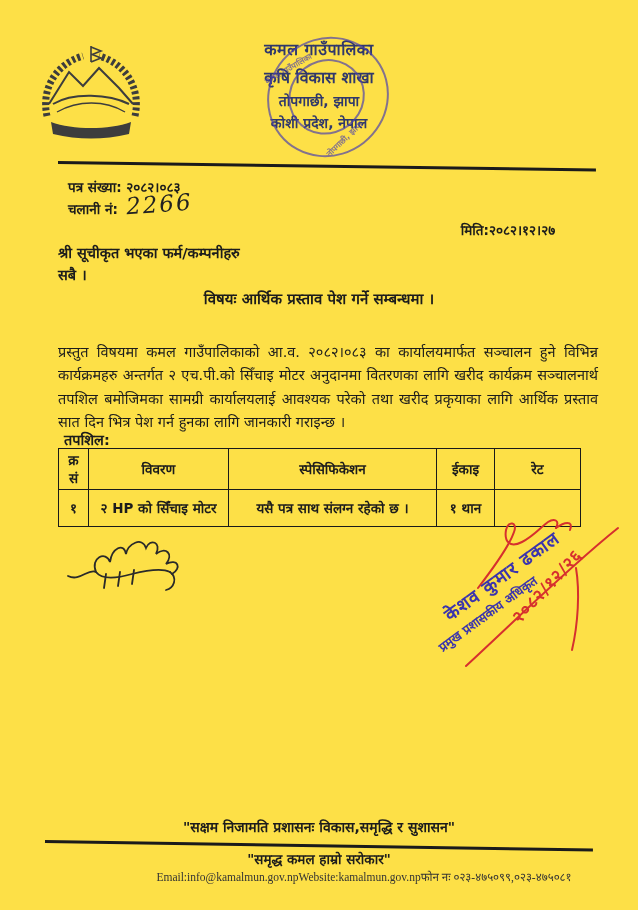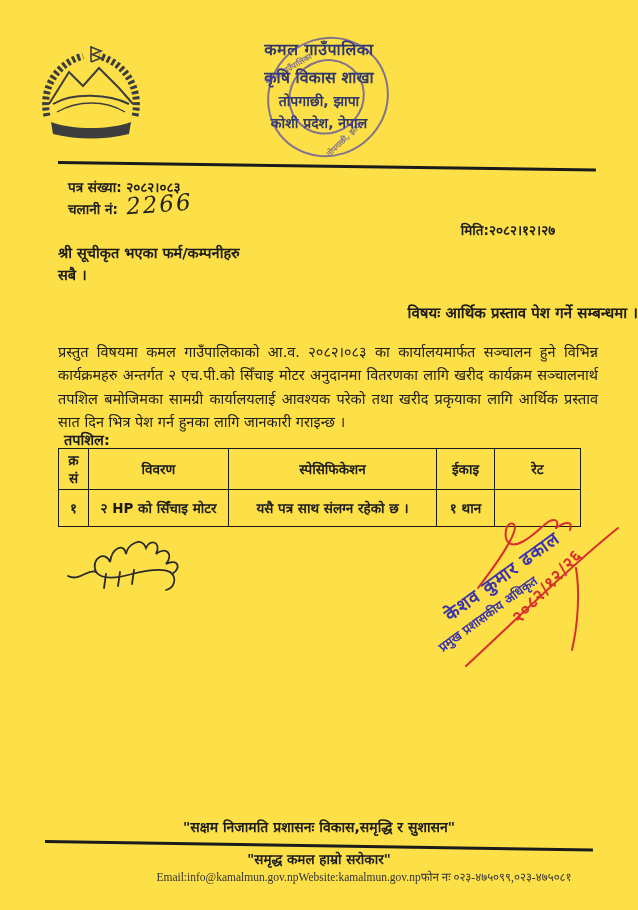--- a/index.html
+++ b/index.html
@@ -35,21 +35,21 @@
   .rule-footer{left:45px;top:840px;width:548px;height:0;border-top:3px solid #1b1b1b;
     transform:rotate(0.9deg);transform-origin:left center;}
   
   .letter-no{left:68px;top:178px;font-size:13.5px;font-weight:600;}
   .chalani{left:68px;top:200px;font-size:13.5px;font-weight:600;}
   .chalani-val{left:126px;top:191px;font-size:23px;font-style:italic;
     font-family:"DejaVu Serif",serif;transform:rotate(-4deg);letter-spacing:2px;color:#222;}
   .date{left:420px;top:221px;width:176px;text-align:center;font-size:13.5px;font-weight:600;}
   .rcpt1{left:58px;top:242px;font-size:14.5px;font-weight:bold;}
   .rcpt2{left:58px;top:264px;font-size:14.5px;font-weight:bold;}
-  .subject{left:0;top:302px;width:100%;text-align:right;font-size:15px;font-weight:bold;}
+  .subject{left:0;top:288px;width:100%;text-align:center;font-size:15px;font-weight:bold;}
   .body-par{left:58px;top:341px;width:540px;font-size:14.5px;line-height:1.62;
     text-align:justify;}
   .tapasil{left:64px;top:429px;font-size:14.5px;font-weight:bold;}
   
   .tbl{left:58px;top:448px;border-collapse:collapse;table-layout:fixed;border-radius:19px;}
   .tbl th,.tbl td{border:1.7px solid #1a1a1a;padding:2px 4px;font-size:13.5px;
     vertical-align:middle;}
   .tbl th{font-weight:bold;text-align:center;line-height:1.35;}
   .tbl td{text-align:center;font-weight:bold;height:32px;}
   .c0{width:30px;}.c1{width:140px;}.c2{width:208px;}.c3{width:58px;}.c4{width:86px;}

